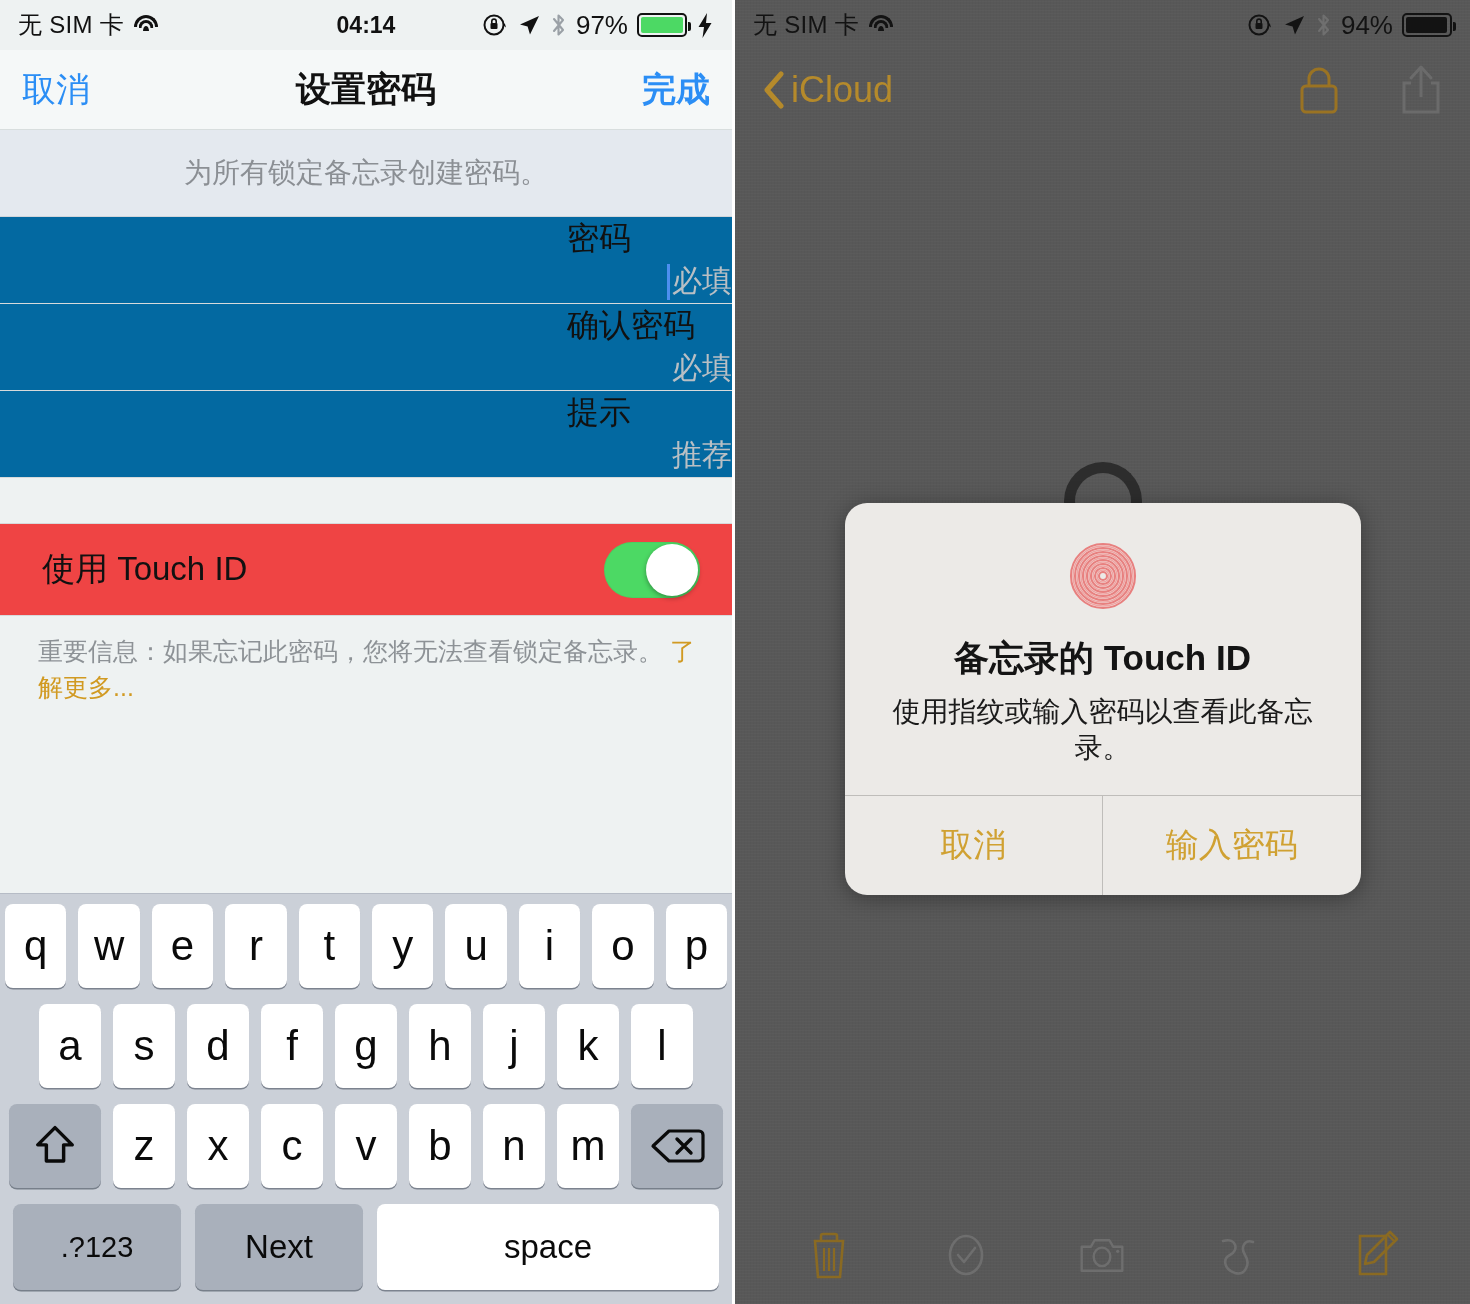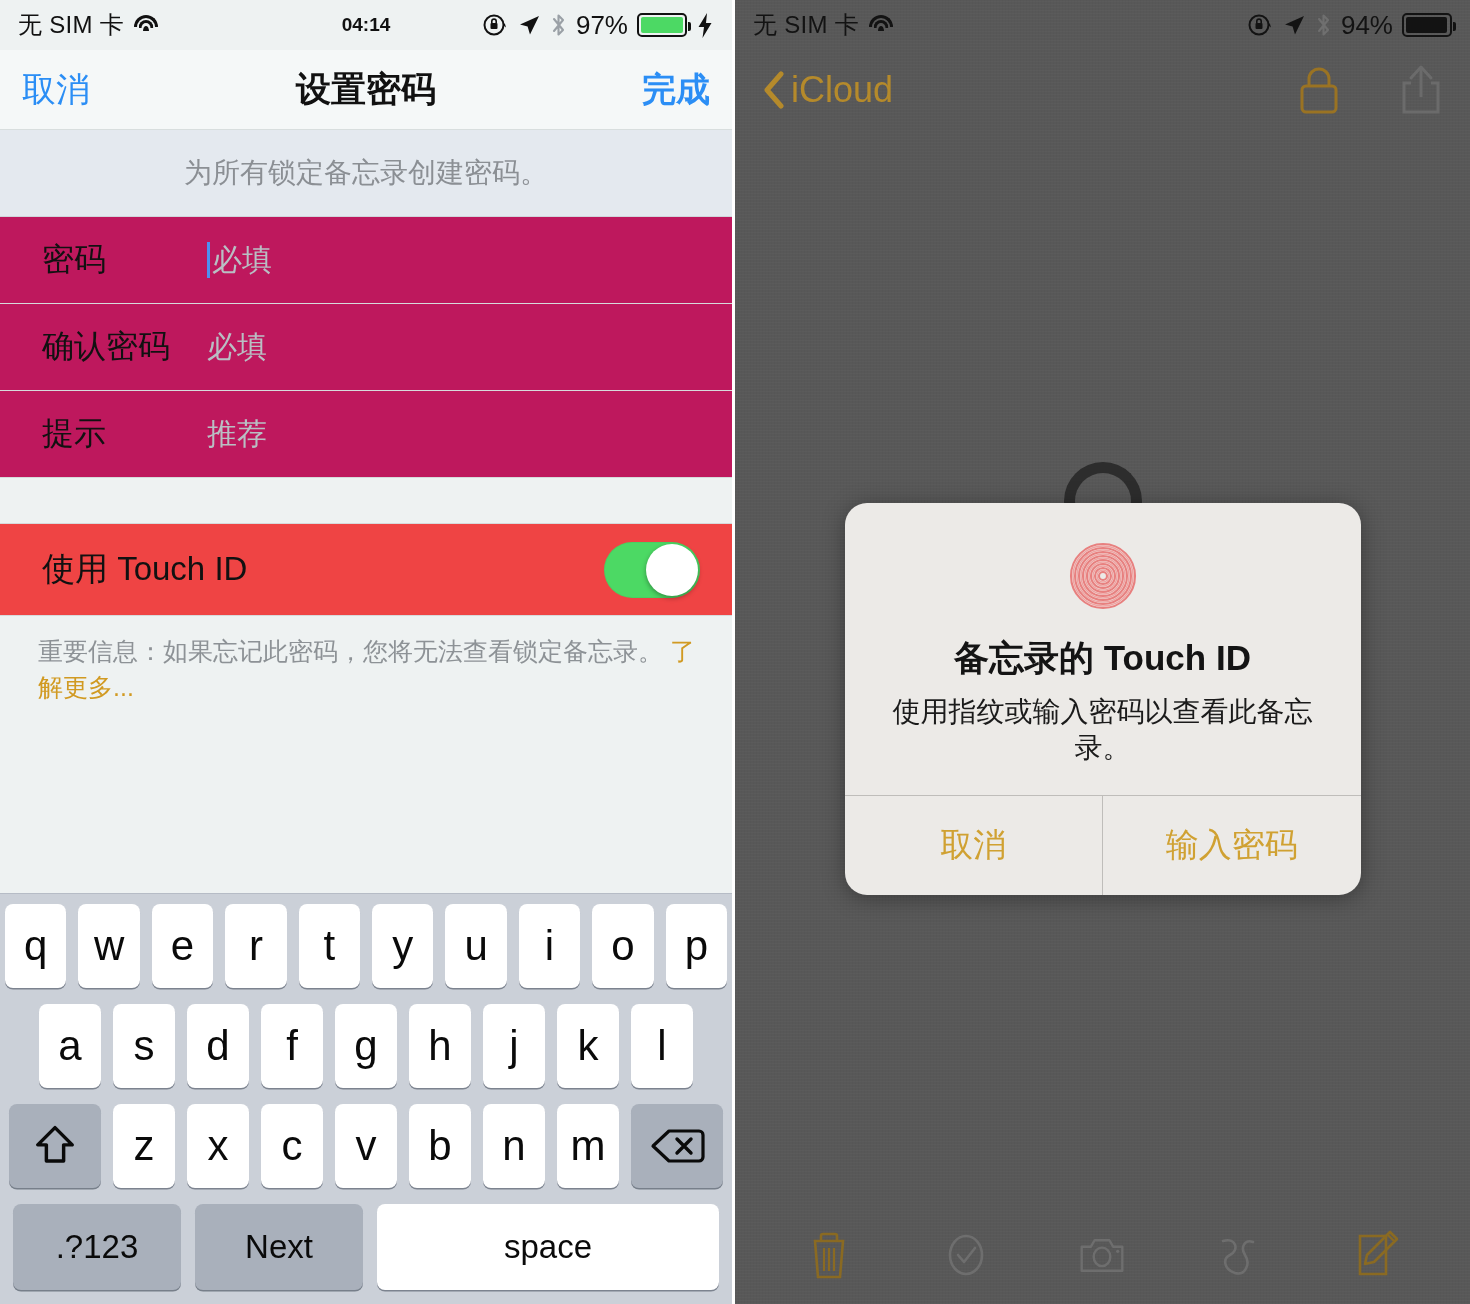--- a/index.html
+++ b/index.html
@@ -23,21 +23,21 @@
     height: 50px; width: 100%;
     display: flex; align-items: center;
     padding: 0 18px;
     font-size: 26px;
     position: relative;
   }
   .sb-left { display: flex; align-items: center; gap: 9px; }
   .sb-carrier { font-size: 24px; letter-spacing: 0.3px; color: #111; }
   .sb-center {
     position: absolute; left: 0; right: 0; text-align: center;
-    font-size: 19px; font-weight: bold; color: #111;
+    font-size: 23px; font-weight: bold; color: #111;
     pointer-events: none;
   }
   .sb-right {
     margin-left: auto; display: flex; align-items: center; gap: 9px;
     font-size: 26px; color: #111;
   }
   .wifi-icon { display:inline-block; width: 26px; height: 20px; position: relative; }
   .wifi-icon i {
     position:absolute; border: 3px solid #111; border-bottom:none;
     border-radius: 50% 50% 0 0 / 100% 100% 0 0; left:50%; transform: translateX(-50%);
@@ -73,24 +73,25 @@
   .section-header {
     background: #e4e9ef;
     padding: 24px 22px;
     text-align: center;
     font-size: 28px; color: #8b8f94;
     border-bottom: 1px solid #d0d5da;
   }
 
   .table-group { background: #ffffff; }
   .row {
-    display: flex; align-items: center;
+    display: flex; align-items: flex-end;
     height: 87px; padding: 0 0 0 42px;
     border-bottom: 1px solid #d7dadb;
-    background: #be185d;
+    background: #0369a1;
+    flex-direction: column;
   }
   .row:last-child { border-bottom: 1px solid #d7dadb; }
   .row-label { font-size: 32px; color: #111; width: 165px; flex: none; }
   .row-value {
     font-size: 30px; color: #b9bfc4; display:flex; align-items:center;font-family:Liberation Serif, serif;
   }
   .caret {
     display:inline-block; width: 3px; height: 36px; background:#4d8ff0;
     margin-right: 2px;
   }
@@ -134,21 +135,21 @@
     box-shadow: 0 1.5px 0 rgba(110,118,130,0.85);
     font-size: 42px; color:#0a0a0a;
     display:flex; align-items:center; justify-content:center;
     height: 84px; width: 62px;
   }
   .kb-row.r2 { padding: 0 34px; }
   .kb-row.r3 { gap: 12px; }
   .key.dark { background:#a9b0bb; box-shadow: 0 1.5px 0 rgba(110,118,130,0.9); }
   .key.shift { width: 92px; }
   .key.back { width: 92px; }
-  .key.num { width: 168px; font-size: 33px; }
+  .key.num { width: 168px; font-size: 29px; }
   .key.space { flex: 1; font-size: 33px; }
   .key.next { width: 168px; font-size: 33px; }
   .kb-row.r4 { gap: 14px; padding: 0 8px; }
   .kb-row.r4 .key { height: 86px; }
 
   .shift-glyph { width: 46px; height: 46px; }
   .back-glyph { width: 56px; height: 40px; }
 
   
   .panel-right {

